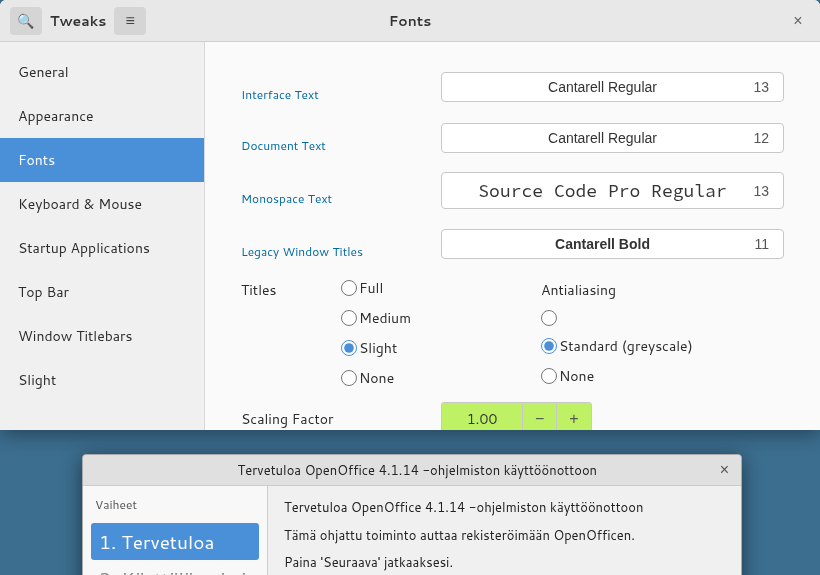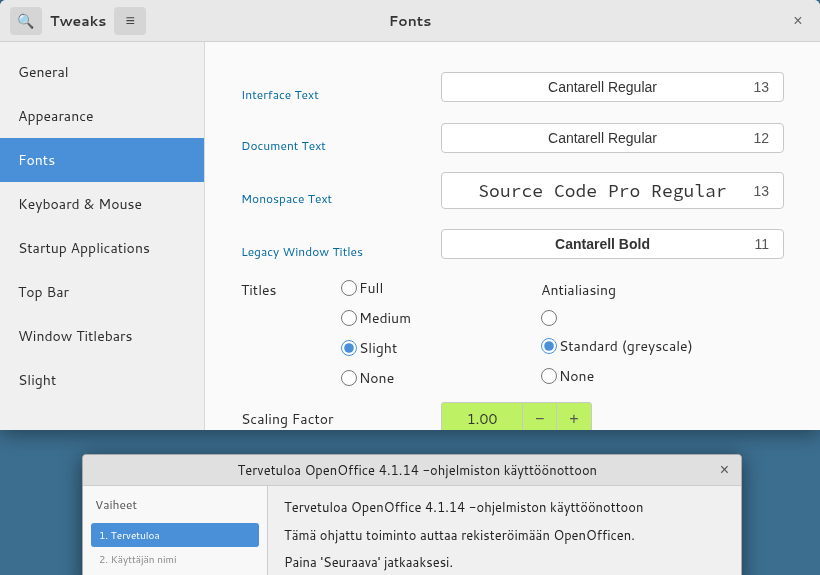--- a/index.html
+++ b/index.html
@@ -283,21 +283,21 @@
       background: #f8f8f8;
     }
     .oo-sidebar-header {
       font-size: 12px;
       color: #555;
       margin-bottom: 8px;
       padding: 2px 4px;
     }
     .oo-sidebar-item {
       padding: 5px 8px;
-      font-size: 10px;
+      font-size: 19px;
       cursor: pointer;
       border-radius: 3px;
       color: #222;
     }
     .oo-sidebar-item.active {
       background: #4a90d9;
       color: white;
     }
     .oo-sidebar-item.inactive {
       color: #888;

